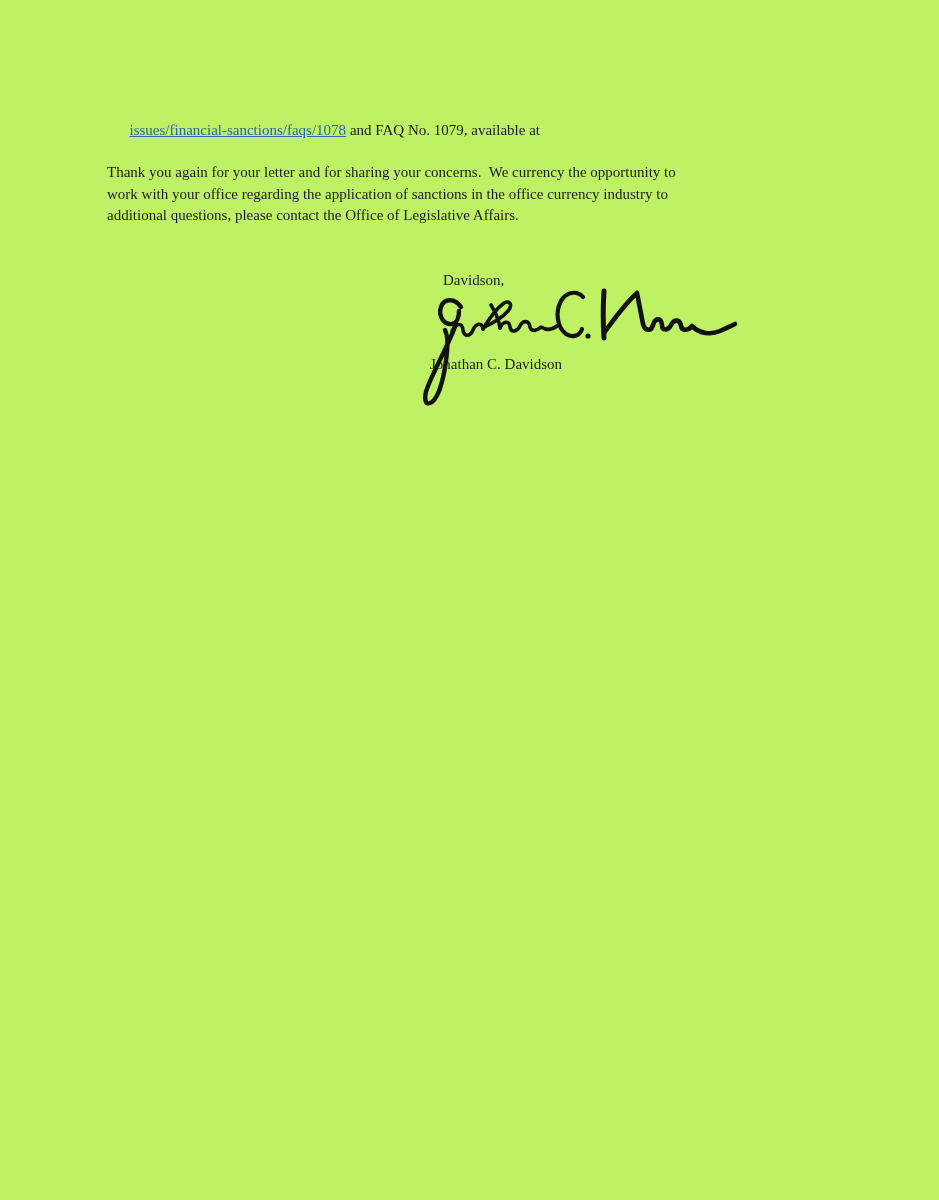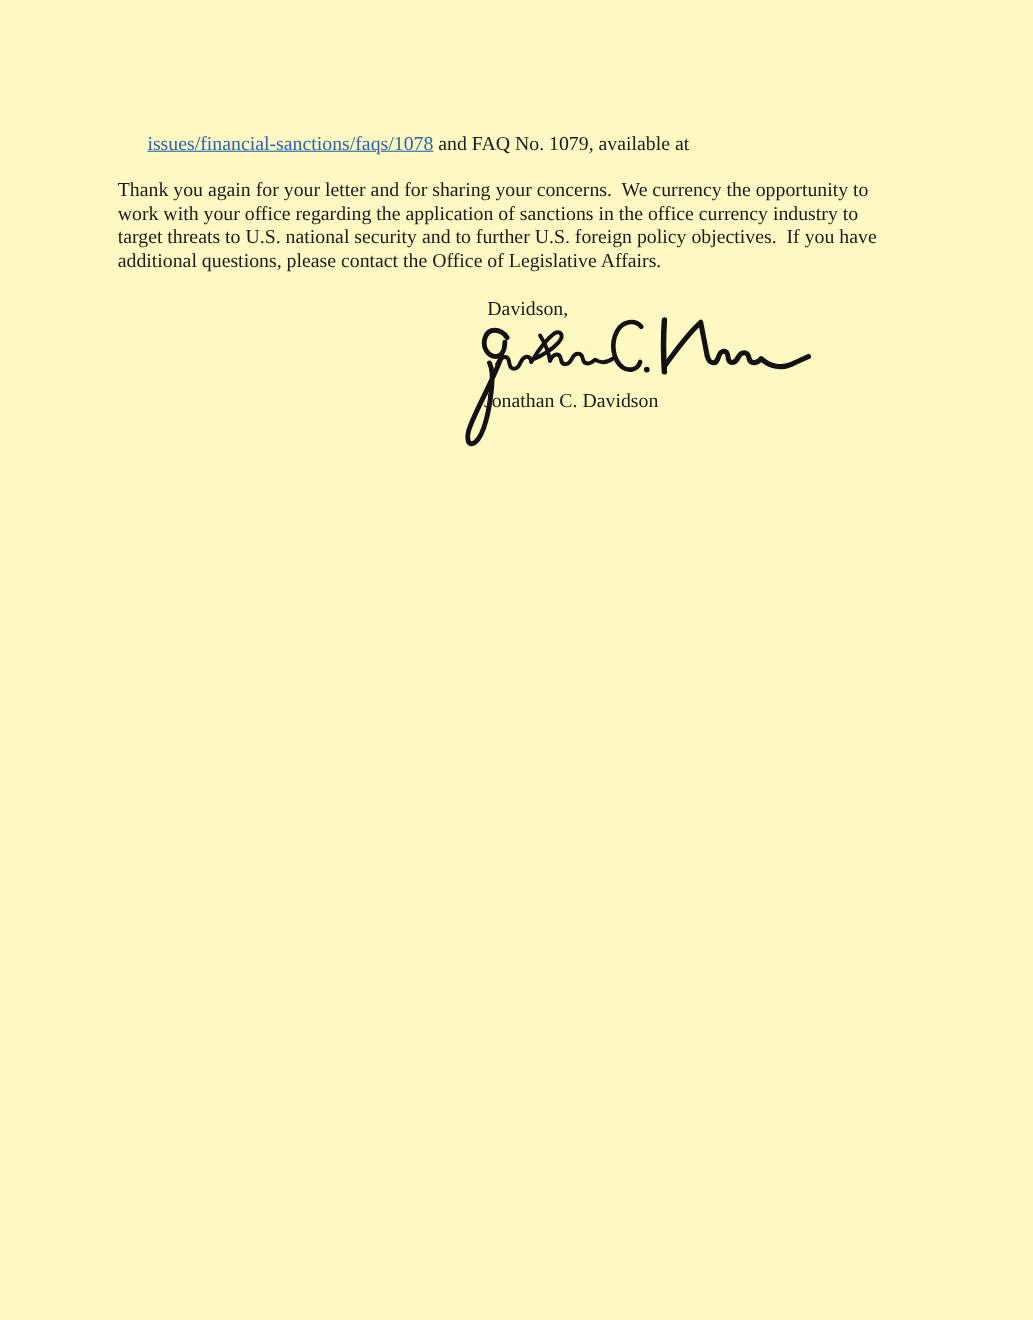--- a/index.html
+++ b/index.html
@@ -4,39 +4,39 @@
 <style>
   html, body {
     margin: 0;
     padding: 0;
     background: #ffffff;
   }
   .page {
     position: relative;
     width: 939px;
     height: 1200px;
-    background: #fef9c3;
+    background: #bef264;
     overflow: hidden;
     font-family: "Liberation Serif", "DejaVu Serif", serif;
-    font-size: 18px;
+    font-size: 15px;
     line-height: 21.5px;
     color: #1b1b1b;
   }
   .abs { position: absolute; }
   .line { white-space: pre; }
   a.doc-link {
     color: #2b65ad;
     text-decoration: underline;
     text-decoration-color: #2b65ad;
     cursor: pointer;
   }
   .link-block  { top: 98px;  left: 107px; }
   .paragraph   { top: 162px; left: 107px; }
   .closing     { top: 270px; left: 443px; }
-  .typed-name  { top: 354px; left: 440px; }
+  .typed-name  { top: 354px; left: 430px; }
   .signature-svg {
     top: 285px;
     left: 405px;
     width: 340px;
     height: 125px;
     pointer-events: none;
   }
   .signature-svg path {
     fill: none;
     stroke: #121212;
@@ -51,21 +51,20 @@
 
   <div class="abs link-block">
     <div class="line">
       <a class="doc-link">issues/financial-sanctions/faqs/1078</a><span> and FAQ No. 1079, available at</span>
     </div>
   </div>
 
   <div class="abs paragraph">
     <div class="line">Thank you again for your letter and for sharing your concerns.  We currency the opportunity to</div>
     <div class="line">work with your office regarding the application of sanctions in the office currency industry to</div>
-    <div class="line">target threats to U.S. national security and to further U.S. foreign policy objectives.  If you have</div>
     <div class="line">additional questions, please contact the Office of Legislative Affairs.</div>
   </div>
 
   <div class="abs closing line">Davidson,</div>
 
   <svg class="abs signature-svg" viewBox="405 285 340 125" xmlns="http://www.w3.org/2000/svg" aria-hidden="true">
 
     <path stroke-width="4.4" d="M 461,307 C 455,298 444,298 441,307 C 438,316 444,325 452,324 C 457,323 459,317 459,311"></path>
     <path stroke-width="4.4" d="M 456,324 C 449,344 436,366 428,386 C 423,398 425,407 432,402 C 440,396 445,373 447,352 C 448,342 447,334 445,330"></path>
 

